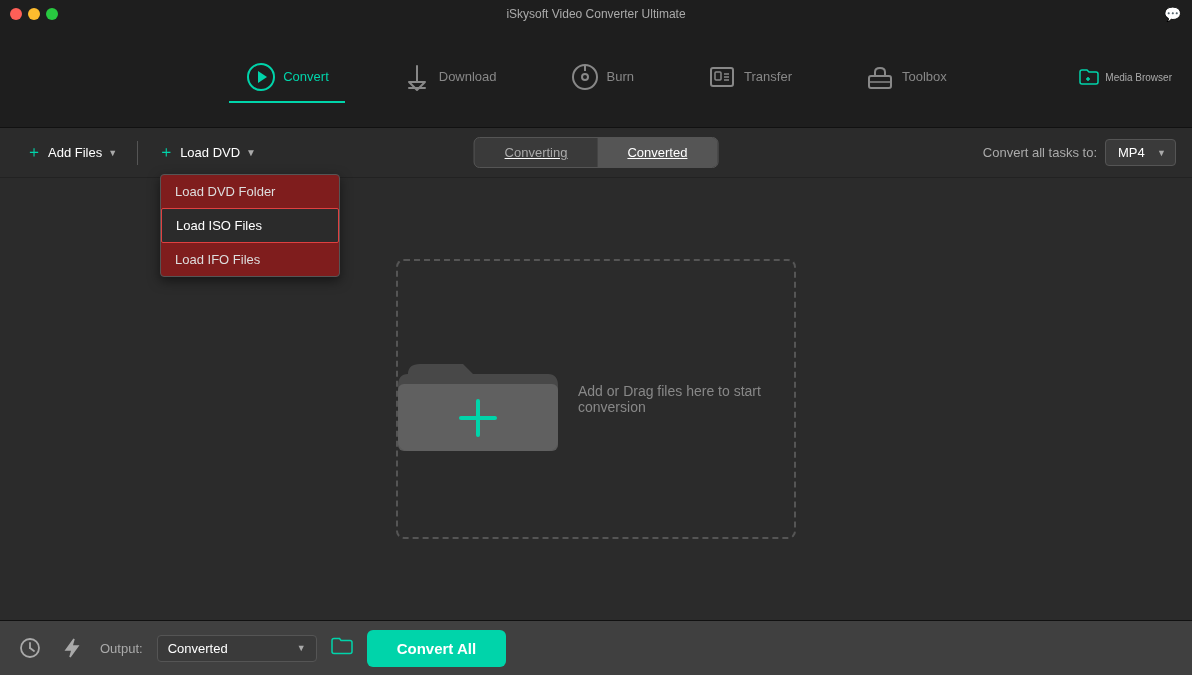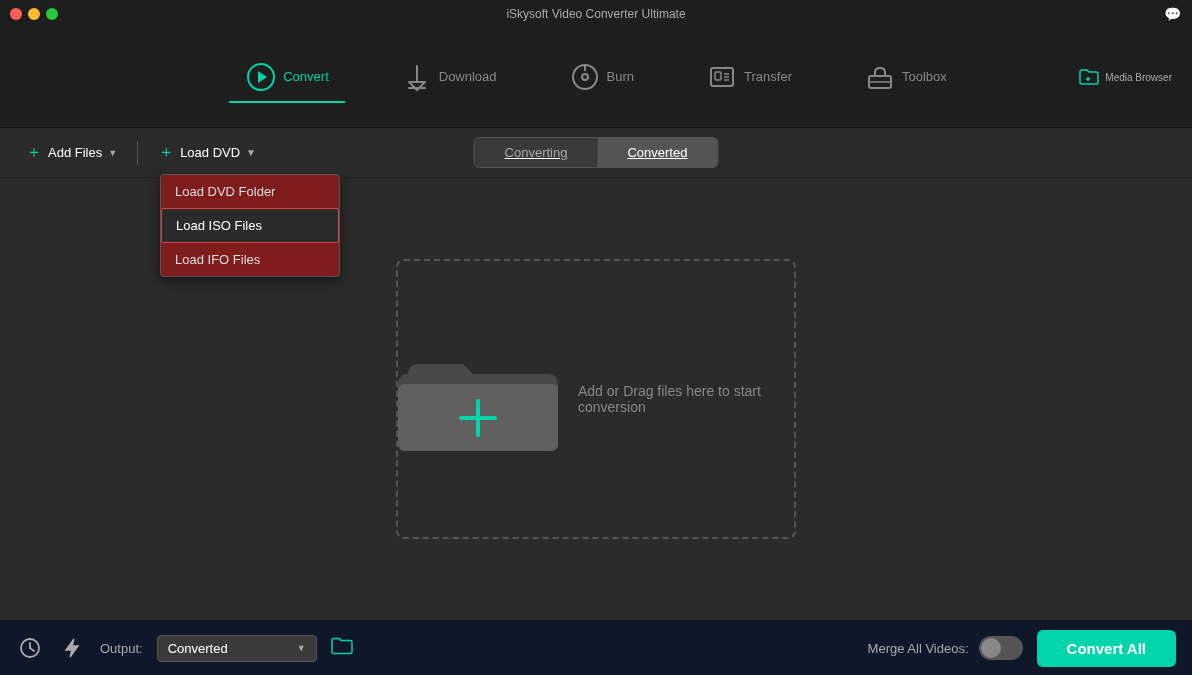--- a/index.html
+++ b/index.html
@@ -264,21 +264,21 @@
       color: #888;
     }
 
     
     .bottom-bar {
       position: absolute;
       bottom: 0;
       left: 0;
       right: 0;
       height: 55px;
-      background: #0f172a;
+      background: #404040;
       display: flex;
       align-items: center;
       padding: 0 16px;
       gap: 14px;
       border-top: 1px solid #111;
     }
     .bottom-icon {
       width: 28px;
       height: 28px;
       display: flex;
@@ -476,20 +476,28 @@
     <div class="tabs">
       <button class="tab">
         <span>Converting</span>
       </button>
       <button class="tab active">
         <span>Converted</span>
       </button>
     </div>
   </div>
 
+  <div class="convert-all-tasks">
+    <span>Convert all tasks to:</span>
+    <div class="format-dropdown-wrapper">
+      <select class="format-dropdown">
+        <option>MP4</option>
+      </select>
+    </div>
+  </div>
 </div>
 
 <div class="main-content">
   <div class="drop-area">
 
     <div class="folder-graphic">
       <svg width="160" height="120" viewBox="0 0 160 120">
 
         <path d="M10 35 Q10 25 22 25 L65 25 L75 35 L150 35 Q160 35 160 47 L160 100 Q160 112 148 112 L12 112 Q0 112 0 100 L0 47 Q0 35 10 35 Z" fill="#555" opacity="0.7"></path>
 
@@ -525,21 +533,17 @@
     <span class="output-dropdown-text">Converted</span>
     <span class="output-dropdown-arrow">▼</span>
   </div>
 
   <button class="output-folder-btn">
     <svg width="22" height="18" viewBox="0 0 22 18" fill="none">
       <path d="M1 3.5 Q1 1.5 3 1.5 L8.5 1.5 L10 3.5 L19 3.5 Q21 3.5 21 5.5 L21 14.5 Q21 16.5 19 16.5 L3 16.5 Q1 16.5 1 14.5 Z" stroke="#00d4aa" stroke-width="1.5" fill="none"></path>
     </svg>
   </button>
 
-  <div class="merge-section">
-    <span>Merge All Videos:</span>
-    <div class="toggle"></div>
-  </div>
 
   <button class="convert-all-btn">
     <span>Convert All</span>
   </button>
 </div>
 
 </body></html>

